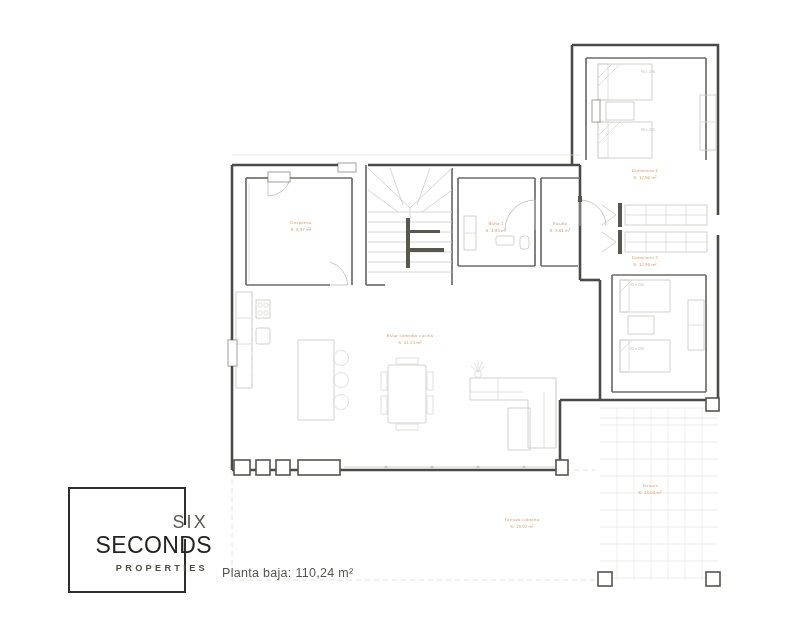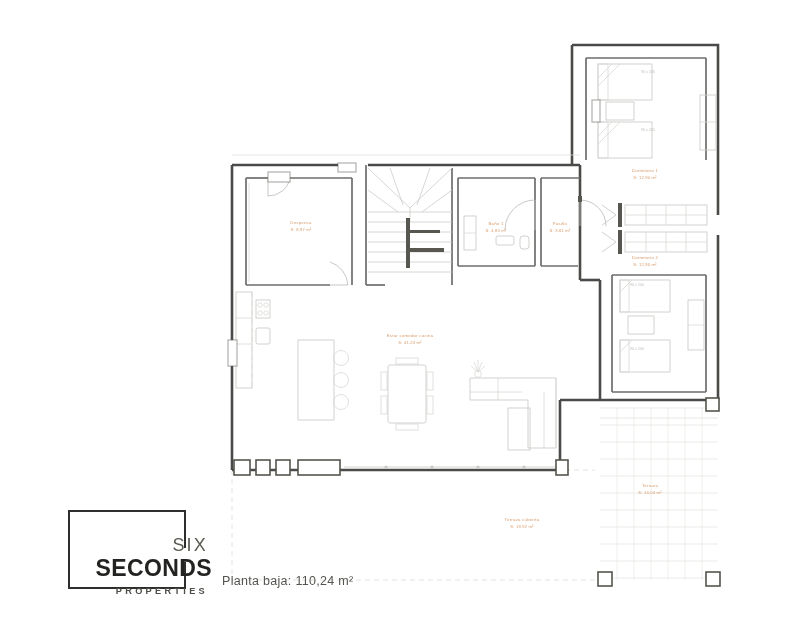--- a/index.html
+++ b/index.html
@@ -39,43 +39,43 @@
     font-size:4.1px;fill:#d79a6a;letter-spacing:.2px;
     text-anchor:middle;
   }
   .furn-txt{
     font-family:"Liberation Sans", sans-serif;
     font-size:3.3px;fill:#b9b9b5;letter-spacing:.2px;text-anchor:middle;
   }
 
   
   #logo{
-    position:absolute;left:68px;top:510px;width:118px;height:79px;
+    position:absolute;left:68px;top:487px;width:118px;height:106px;
   }
   #logo .frame{
     position:absolute;inset:0;border:2.4px solid #2e2e2c;box-sizing:border-box;
   }
   #logo .notch{
     position:absolute;right:-1px;top:38px;width:10px;height:14px;background:#fff;
   }
   #logo .six{
     position:absolute;right:-22px;top:25px;
     font-size:18px;letter-spacing:2.2px;color:#5a5a52;font-weight:400;
   }
   #logo .seconds{
     position:absolute;right:-26px;top:45px;
-    font-size:23px;letter-spacing:.4px;color:#232321;font-weight:700;
+    font-size:23px;letter-spacing:.4px;color:#232321;font-weight:400;
   }
   #logo .props{
     position:absolute;right:-22px;top:76px;
     font-size:9.2px;letter-spacing:3.3px;color:#4e4e48;font-weight:700;
   }
   #caption{
     position:absolute;left:222px;top:566px;
-    font-size:12.5px;color:#55554f;letter-spacing:.3px;margin-top:8px;
+    font-size:12.5px;color:#55554f;letter-spacing:.3px;
   }
 </style>
 </head>
 <body>
 
 <div id="stage">
 
   <svg id="plan" viewBox="0 0 800 640">
 
     <g>

